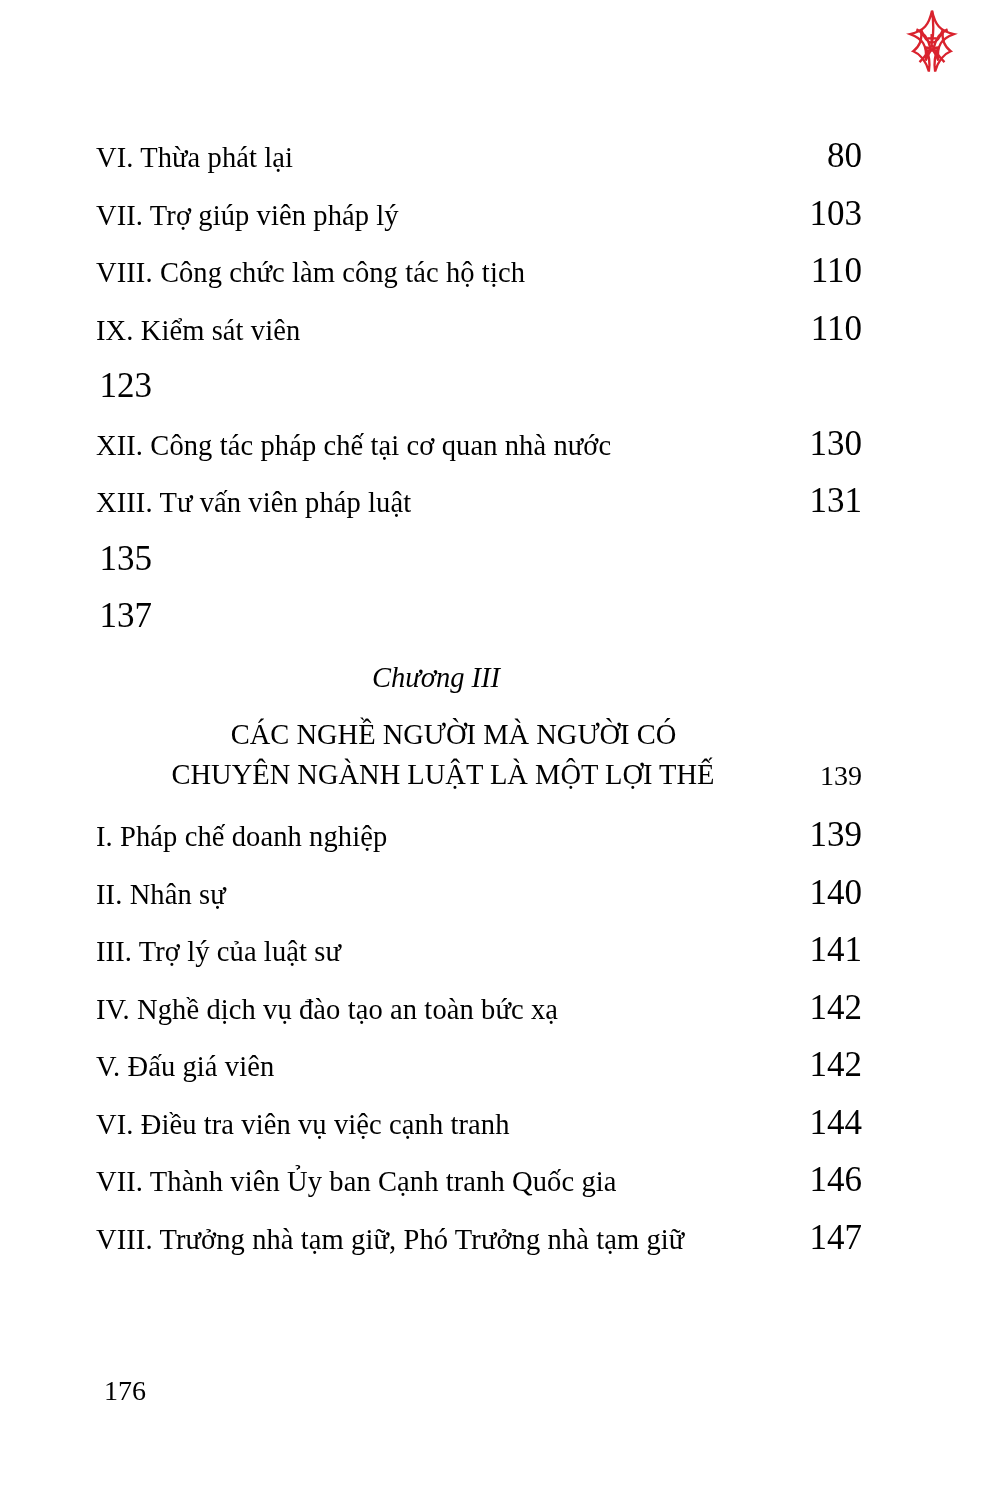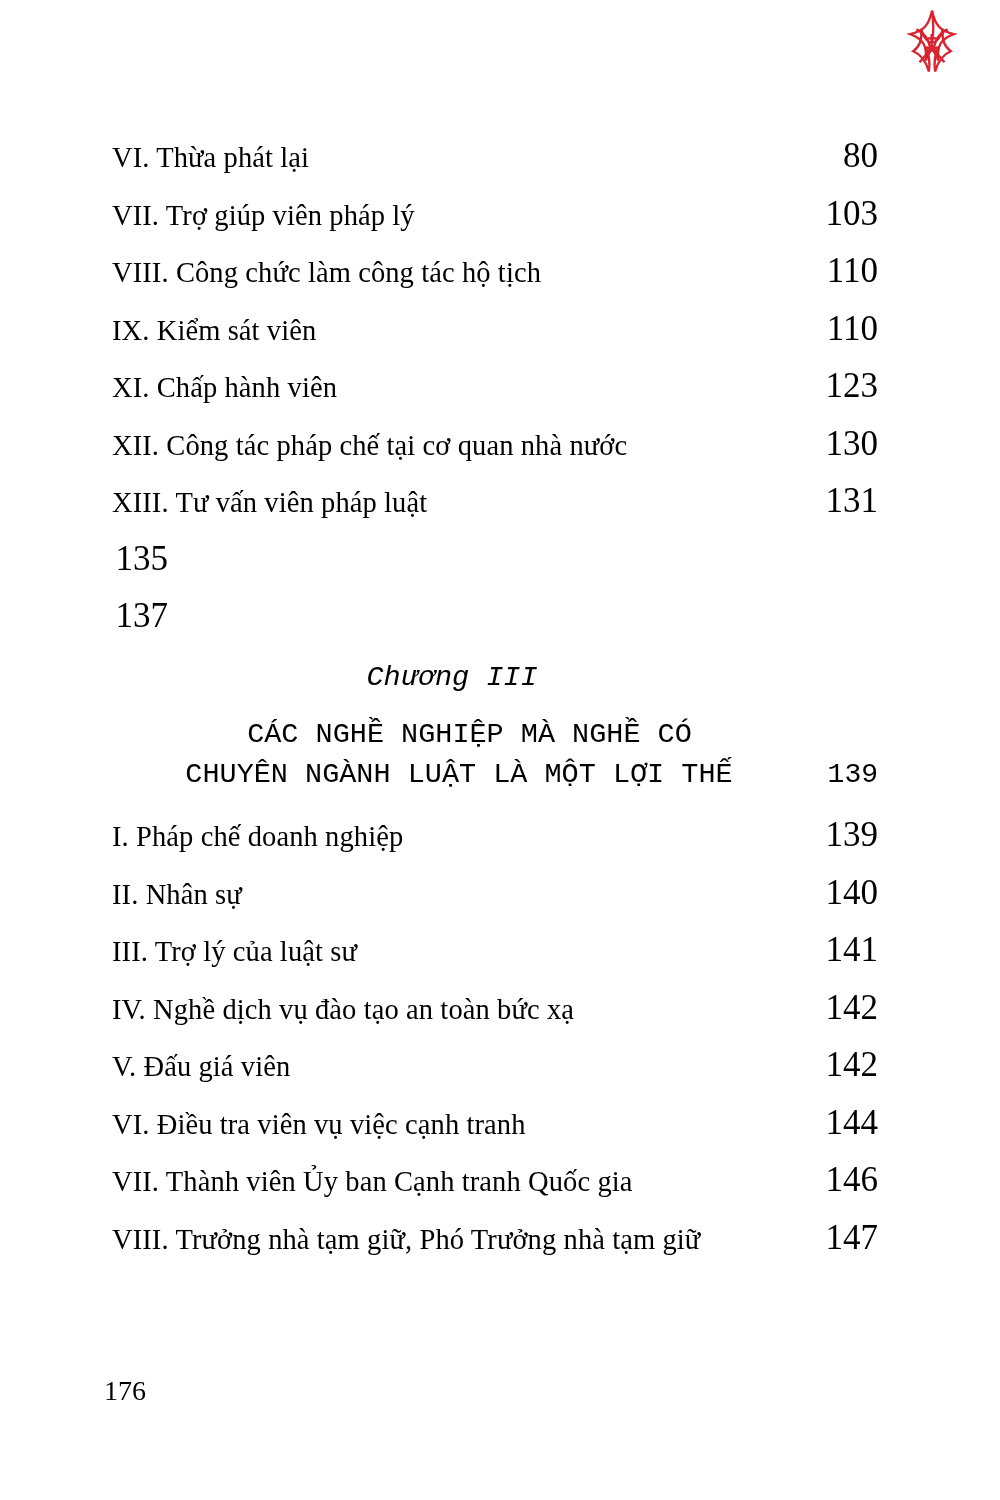--- a/index.html
+++ b/index.html
@@ -25,21 +25,21 @@
   .logo {
     position: absolute;
     top: 6px;
     right: 28px;
     width: 80px;
     height: 78px;
   }
 
   .toc {
     position: absolute;
-    left: 112px;
+    left: 96px;
     top: 138px;
     width: 770px;
   }
 
   .toc-row {
     display: flex;
     align-items: baseline;
     justify-content: space-between;
     font-size: 28.5px;
     line-height: 1.0;
@@ -55,21 +55,20 @@
     font-size: 35px;
     min-width: 56px;
     text-align: right;
     padding-right: 4px;
   }
 
   
   .chapter-block {
     margin-top: 31px;
     margin-bottom: 22px;
-    font-family: Liberation Mono, monospace;
   }
   .chapter-label {
     text-align: center;
     font-style: italic;
     font-size: 28.5px;
     line-height: 1.0;
     margin-bottom: 22px;
     padding-right: 90px;
   }
   .chapter-title {
@@ -77,21 +76,21 @@
     font-size: 28.5px;
     line-height: 1.42;
     padding-right: 0;
   }
   .chapter-title .line1 {
     display: block;
     padding-right: 55px;
   }
   .chapter-title-row {
     display: flex;
-    align-items: center;
+    align-items: flex-end;
     justify-content: space-between;
     white-space: nowrap;
   }
   .chapter-title-row .line2 {
     flex: 1;
     text-align: center;
     padding-left: 10px;
     padding-right: 26px;
   }
   .chapter-title-row .entry-page {
@@ -148,21 +147,20 @@
       </div>
       <div class="toc-row">
         <span class="entry-title">VIII. Công chức làm công tác hộ tịch</span>
         <span class="entry-page">110</span>
       </div>
       <div class="toc-row">
         <span class="entry-title">IX. Kiểm sát viên</span>
         <span class="entry-page">110</span>
       </div>
       <div class="toc-row">
-        <span class="entry-title">XI. Chấp hành viên</span>
         <span class="entry-page">123</span>
       </div>
       <div class="toc-row">
         <span class="entry-title">XII. Công tác pháp chế tại cơ quan nhà nước</span>
         <span class="entry-page">130</span>
       </div>
       <div class="toc-row">
         <span class="entry-title">XIII. Tư vấn viên pháp luật</span>
         <span class="entry-page">131</span>
       </div>
@@ -170,21 +168,21 @@
         <span class="entry-page">135</span>
       </div>
       <div class="toc-row">
         <span class="entry-page">137</span>
       </div>
     </div>
 
     <div class="chapter-block">
       <div class="chapter-label">Chương III</div>
       <div class="chapter-title">
-        <span class="line1">CÁC NGHỀ NGHIỆP MÀ NGHỀ CÓ</span>
+        <span class="line1">CÁC NGHỀ NGƯỜI MÀ NGƯỜI CÓ</span>
         <div class="chapter-title-row">
           <span class="line2">CHUYÊN NGÀNH LUẬT LÀ MỘT LỢI THẾ</span>
           <span class="entry-page">139</span>
         </div>
       </div>
     </div>
 
     <div class="section-two">
       <div class="toc-row">
         <span class="entry-title">I. Pháp chế doanh nghiệp</span>

